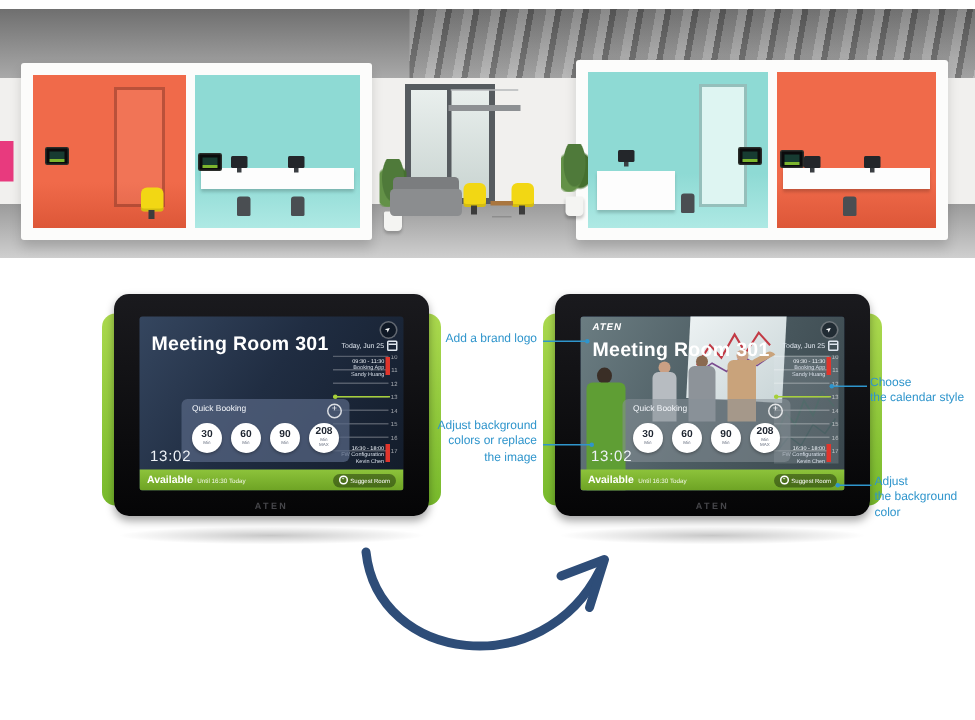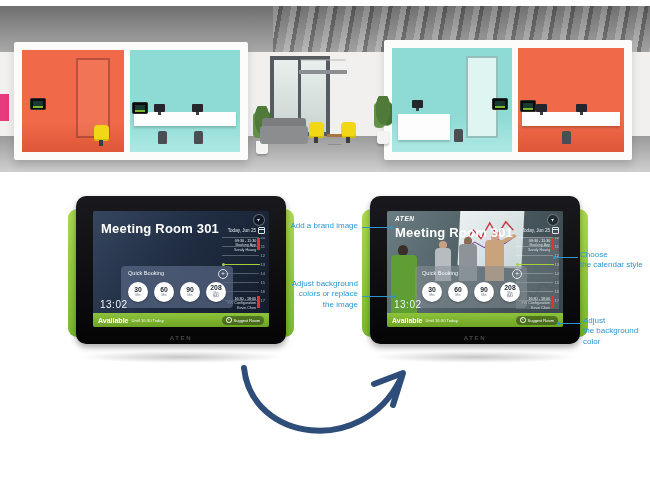--- a/index.html
+++ b/index.html
@@ -398,21 +398,21 @@
           <span class="sg-i">+</span>
           <span>Suggest Room</span>
         </span>
       </div>
     </div>
     <div class="bezel-brand">ATEN</div>
   </div>
   <div class="tab-shadow"></div>
 </div>
 
-<div class="anno r" style="left:240px;top:221px;width:118px;">Add a brand image</div>
+<div class="anno r" style="left:240px;top:221px;width:118px;">Add a brand logo</div>
 <div class="lead" style="left:362px;top:227px;width:28px;"></div>
 <div class="lead-dot" style="left:390px;top:226px;"></div>
 
 <div class="anno r" style="left:240px;top:279px;width:118px;">Adjust background
 colors or replace
 the image</div>
 <div class="lead" style="left:362px;top:296px;width:32px;"></div>
 <div class="lead-dot" style="left:393px;top:295px;"></div>
 
 <div class="anno" style="left:580px;top:250px;width:68px;">Choose

